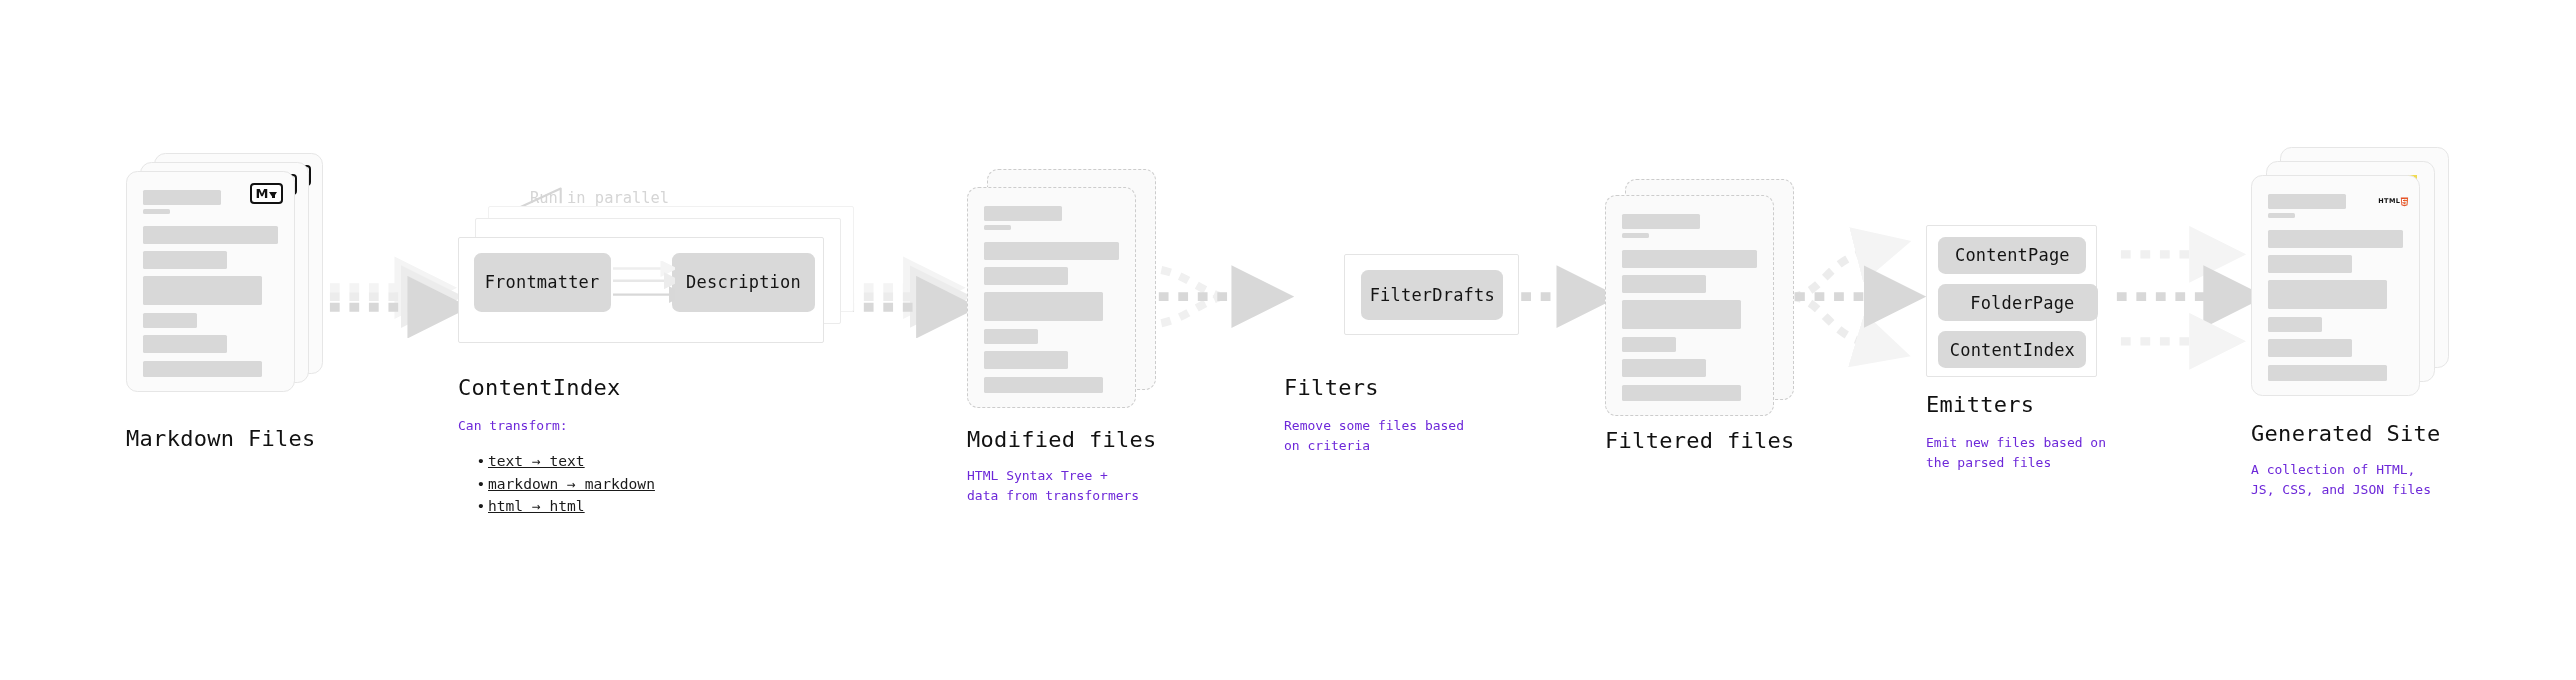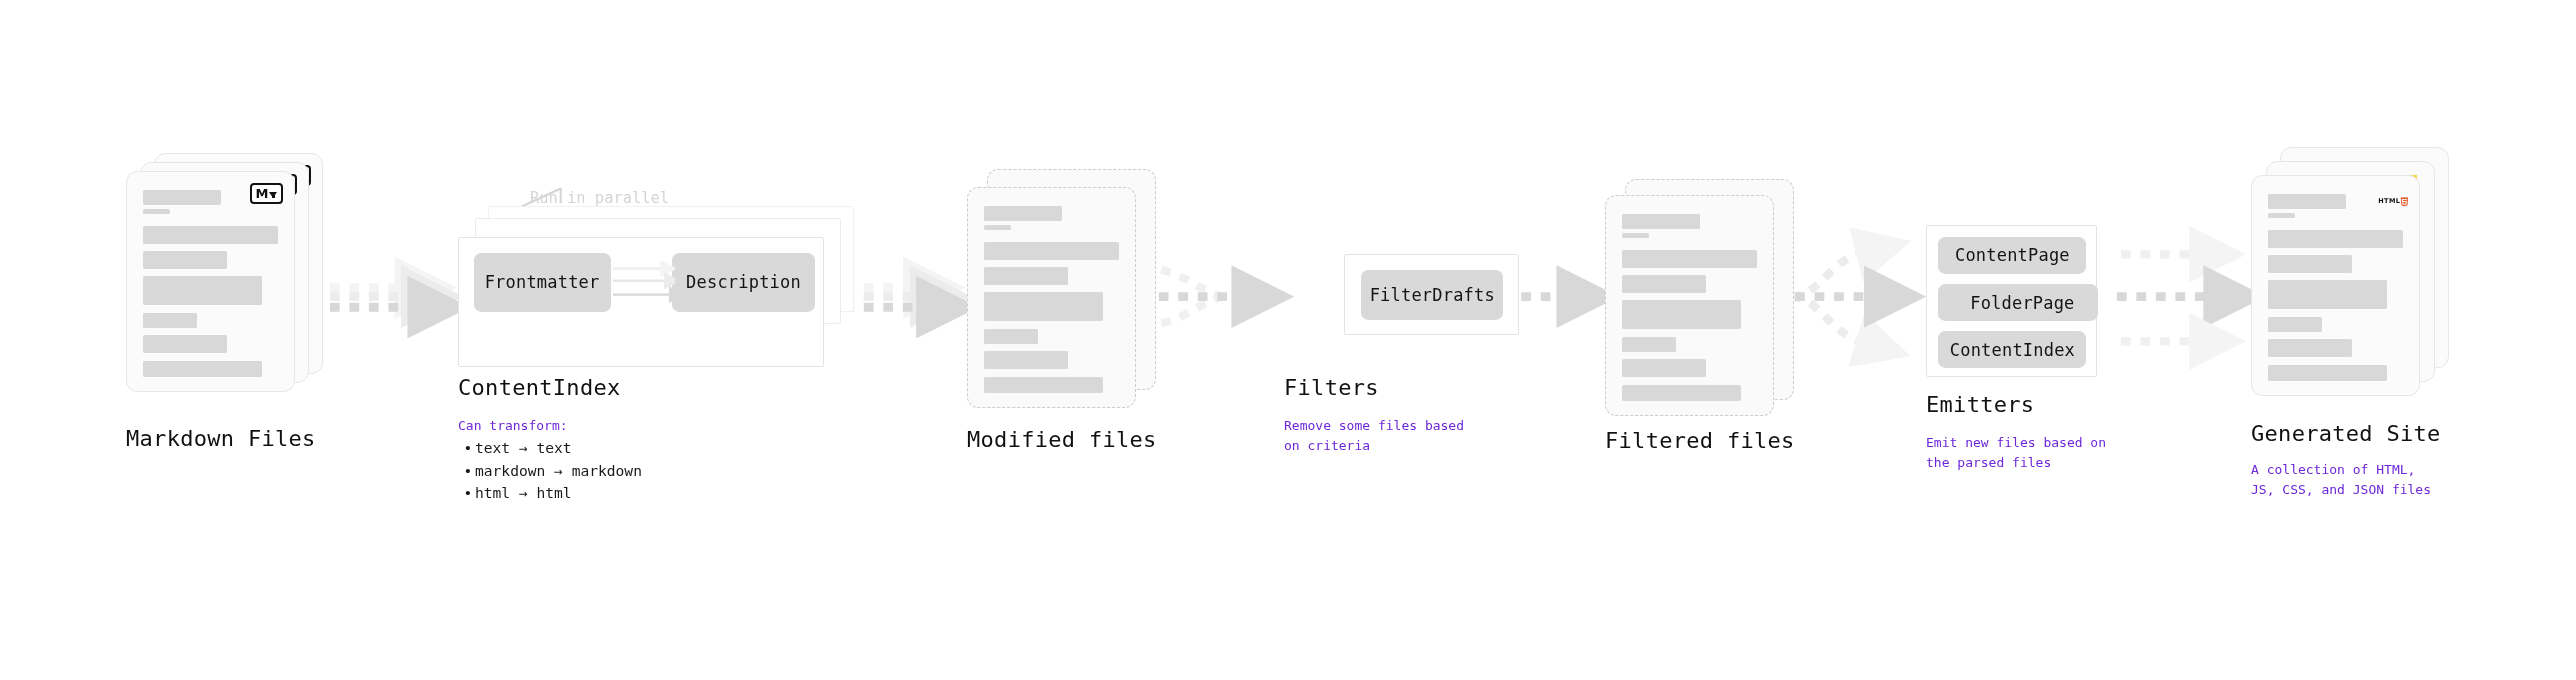--- a/index.html
+++ b/index.html
@@ -139,21 +139,21 @@
     font-size: 15.4px;
     color: #d5d5d5;
     white-space: nowrap;
   }
   .bullets {
     position: absolute;
     font-size: 14.6px;
     color: #1a1a1a;
     line-height: 1.55;
   }
-  .bullets ul { list-style: none; margin: 0; padding: 0; }
+  .bullets ul { list-style: none; margin: 13px; padding: 0; text-decoration: underline; }
   .bullets li { padding-left: 13px; position: relative; }
   .bullets li:before {
     content: "•"; position: absolute; left: 1.6px; top: 0;
   }
 
   svg.overlay {
     position: absolute; top: 0; left: 0;
     width: 2576px; height: 681px;
     pointer-events: none;
   }
@@ -256,21 +256,21 @@
   <div class="node">
 
     <div class="proc" style="left:488px; top:206px; width:366px; height:106px; border-color:#f1f1f1;">
       <div class="pill" style="position:absolute; left:27px; top:23px; width:122px; height:59px; background:#ededed;"></div>
       <div class="pill" style="position:absolute; left:226px; top:23px; width:122px; height:59px; background:#ededed;"></div>
     </div>
     <div class="proc" style="left:475px; top:218px; width:366px; height:106px; border-color:#ebebeb;">
       <div class="pill" style="position:absolute; left:27px; top:23px; width:122px; height:59px; background:#e4e4e4;"></div>
       <div class="pill" style="position:absolute; left:226px; top:23px; width:122px; height:59px; background:#e4e4e4;"></div>
     </div>
-    <div class="proc" style="left:458px; top:237px; width:366px; height:130px;">
+    <div class="proc" style="left:458px; top:237px; width:366px; height:106px;">
       <div class="pill" style="position:absolute; left:14.6px; top:14.6px; width:137px; height:59px;">Frontmatter</div>
       <div class="pill" style="position:absolute; left:213px; top:14.6px; width:143px; height:59px;">Description</div>
 
       <svg style="position:absolute; left:154px; top:23px; width:62px; height:46px;" viewBox="0 0 76 56">
         <line x1="0" y1="9" x2="60" y2="9" stroke="#eeeeee" stroke-width="3" marker-end="url(#ahll)"></line>
         <line x1="0" y1="24" x2="64" y2="24" stroke="#e7e7e7" stroke-width="3" marker-end="url(#ahl)"></line>
         <line x1="0" y1="41" x2="70" y2="41" stroke="#d8d8d8" stroke-width="3" marker-end="url(#ah)"></line>
       </svg>
     </div>
   </div>
@@ -294,20 +294,22 @@
         <div class="bar b-wide"></div>
         <div class="bar b-med"></div>
         <div class="bar b-tall"></div>
         <div class="bar b-short"></div>
         <div class="bar b-med2"></div>
         <div class="bar b-wide2"></div>
       </div>
     </div>
   </div>
   <div class="title" style="left:967px; top:427px;">Modified files</div>
+  <div class="desc" style="left:967px; top:466px;">HTML Syntax Tree +
+data from transformers</div>
 
   <div class="node">
     <div class="proc" style="left:1344px; top:254px; width:175px; height:81px;">
       <div class="pill" style="position:absolute; left:16.3px; top:14.6px; width:142px; height:50px;">FilterDrafts</div>
     </div>
   </div>
   <div class="title" style="left:1284px; top:375px;">Filters</div>
   <div class="desc" style="left:1284px; top:416px;">Remove some files based
 on criteria</div>
 

